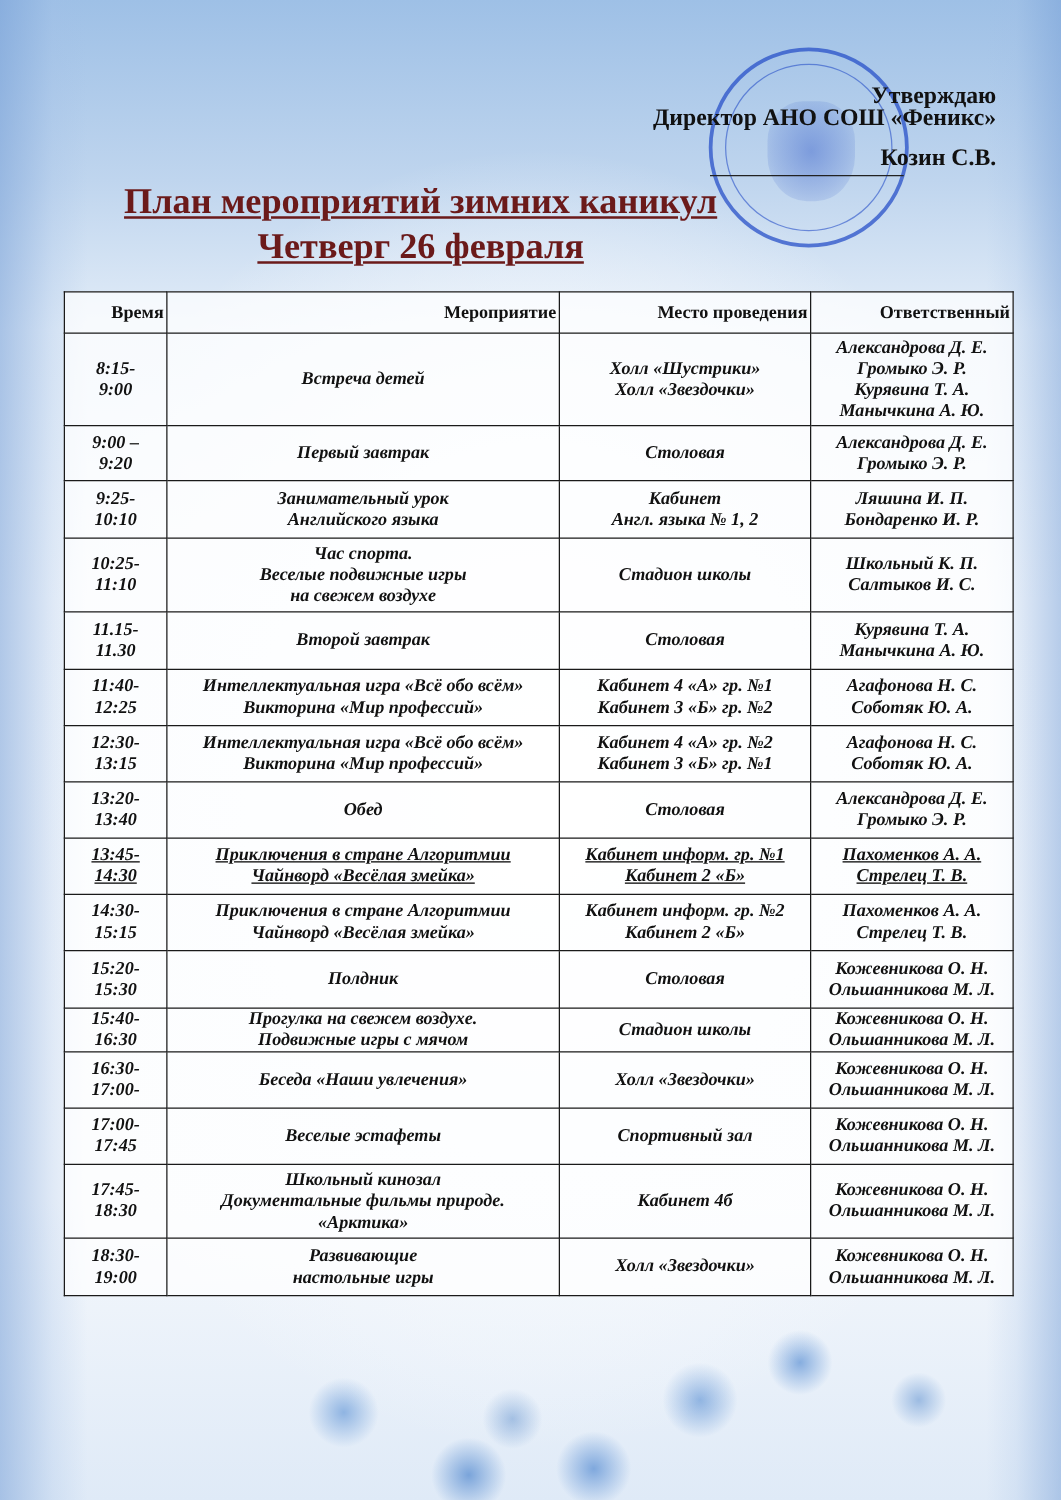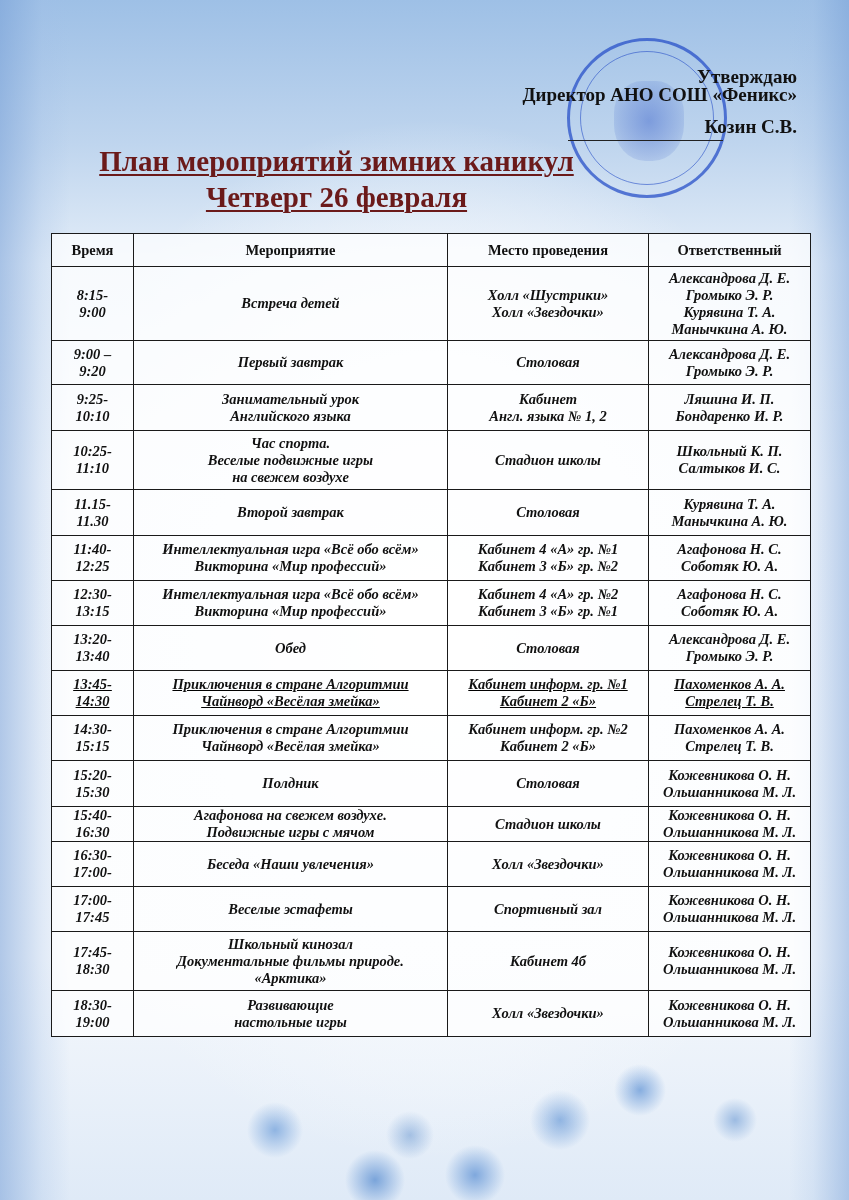--- a/index.html
+++ b/index.html
@@ -62,21 +62,21 @@
   table.schedule {
     position: absolute; left: 51px; top: 233px; width: 759px;
     border-collapse: collapse; table-layout: fixed;
     background: rgba(255,255,255,0.72);
   }
   table.schedule th, table.schedule td {
     border: 1.3px solid #1a1a1a; text-align: center; vertical-align: middle;
     padding: 0 2px; color: #111;
   }
   table.schedule th {
-    font-weight: bold; font-size: 14.5px; height: 32px; font-style: normal;
+    font-weight: bold; font-size: 14.5px; height: 32px; font-style: normal; text-align: right;
   }
   table.schedule td {
     font-weight: bold; font-style: italic; font-size: 14.5px; line-height: 17px;
   }
   td.time { font-size: 17px; line-height: 22px; }
   td.resp { font-size: 14px; line-height: 17px; }
   .line { display: block; }
 </style>
 </head>
 <body>
@@ -302,21 +302,21 @@
           <span class="line">Кожевникова О. Н.</span>
           <span class="line">Ольшанникова М. Л.</span>
         </td>
       </tr>
       <tr style="height: 32px;">
         <td class="time">
           <span class="line">15:40-</span>
           <span class="line">16:30</span>
         </td>
         <td class="event">
-          <span class="line">Агафонова на свежем воздухе.</span>
+          <span class="line">Прогулка на свежем воздухе.</span>
           <span class="line">Подвижные игры с мячом</span>
         </td>
         <td class="place">
           <span class="line">Стадион школы</span>
         </td>
         <td class="resp">
           <span class="line">Кожевникова О. Н.</span>
           <span class="line">Ольшанникова М. Л.</span>
         </td>
       </tr>

